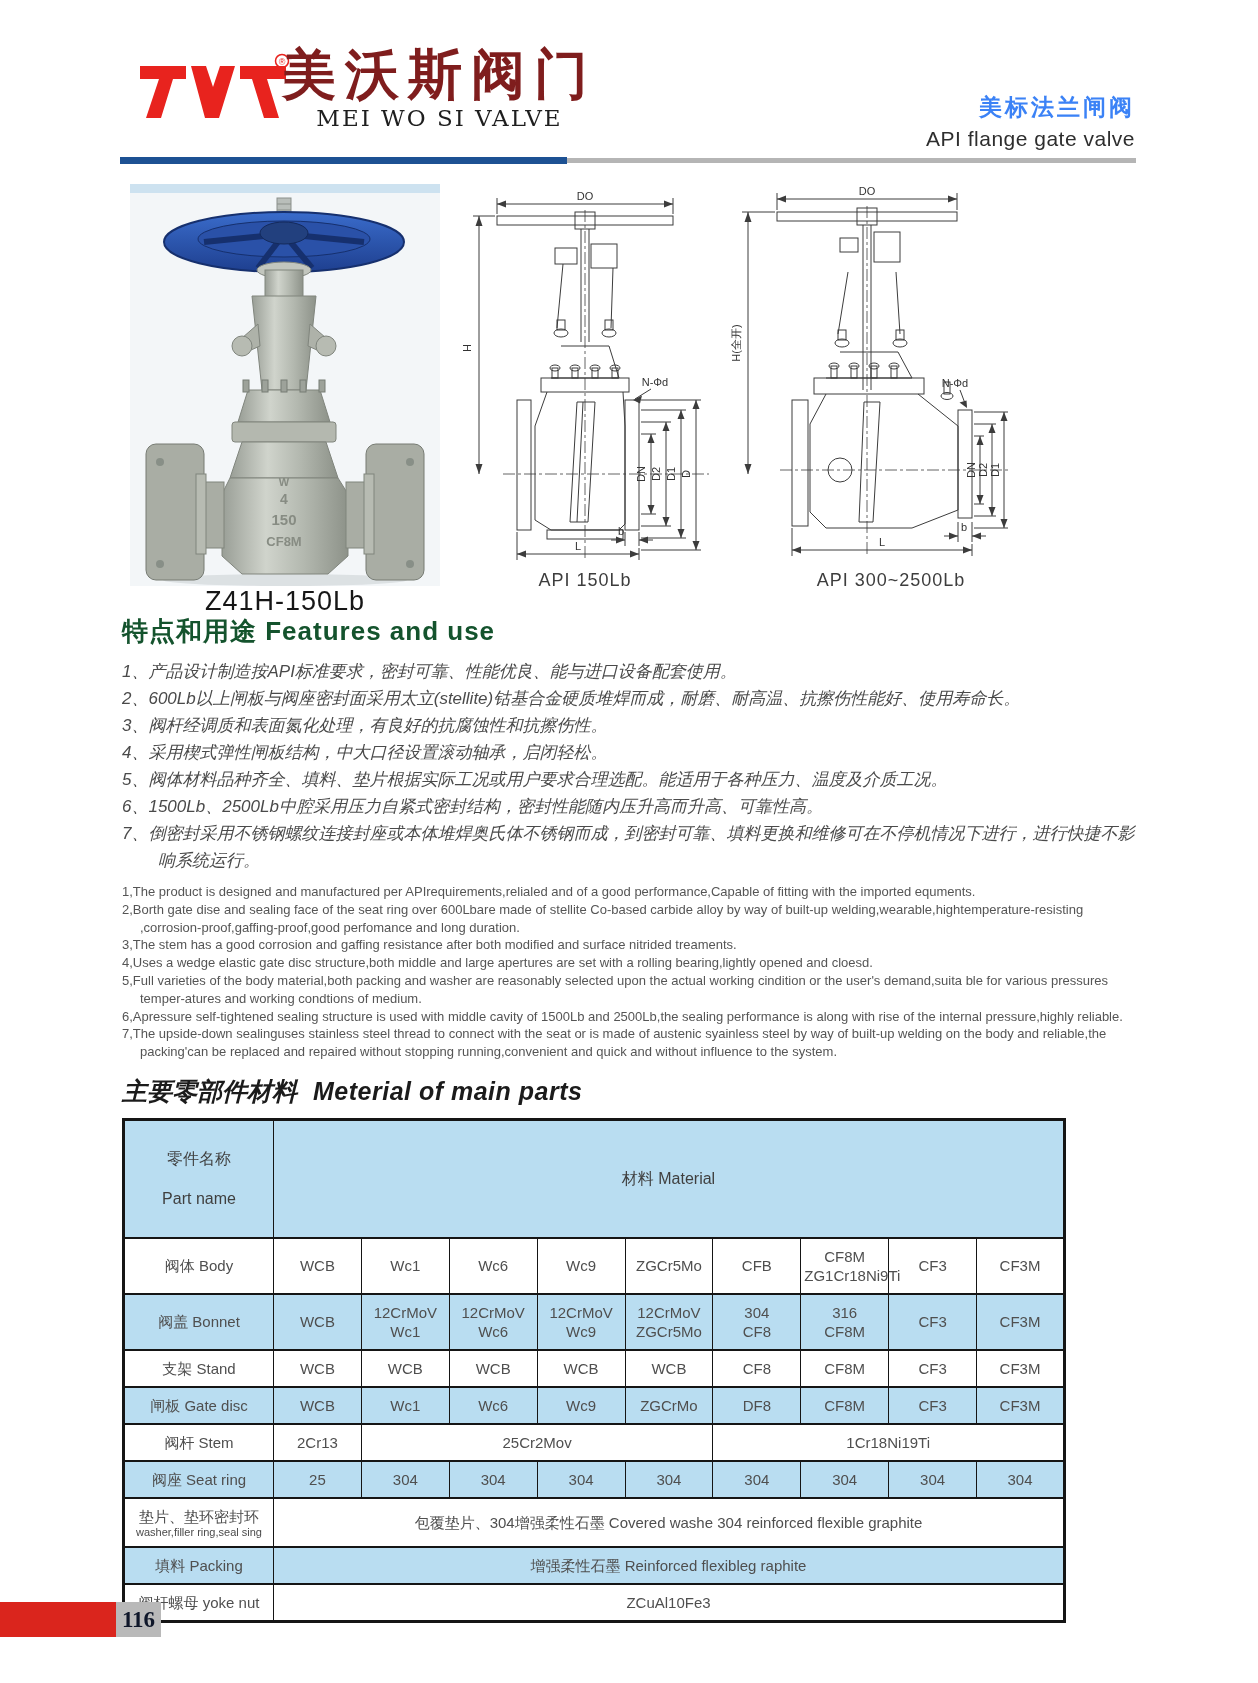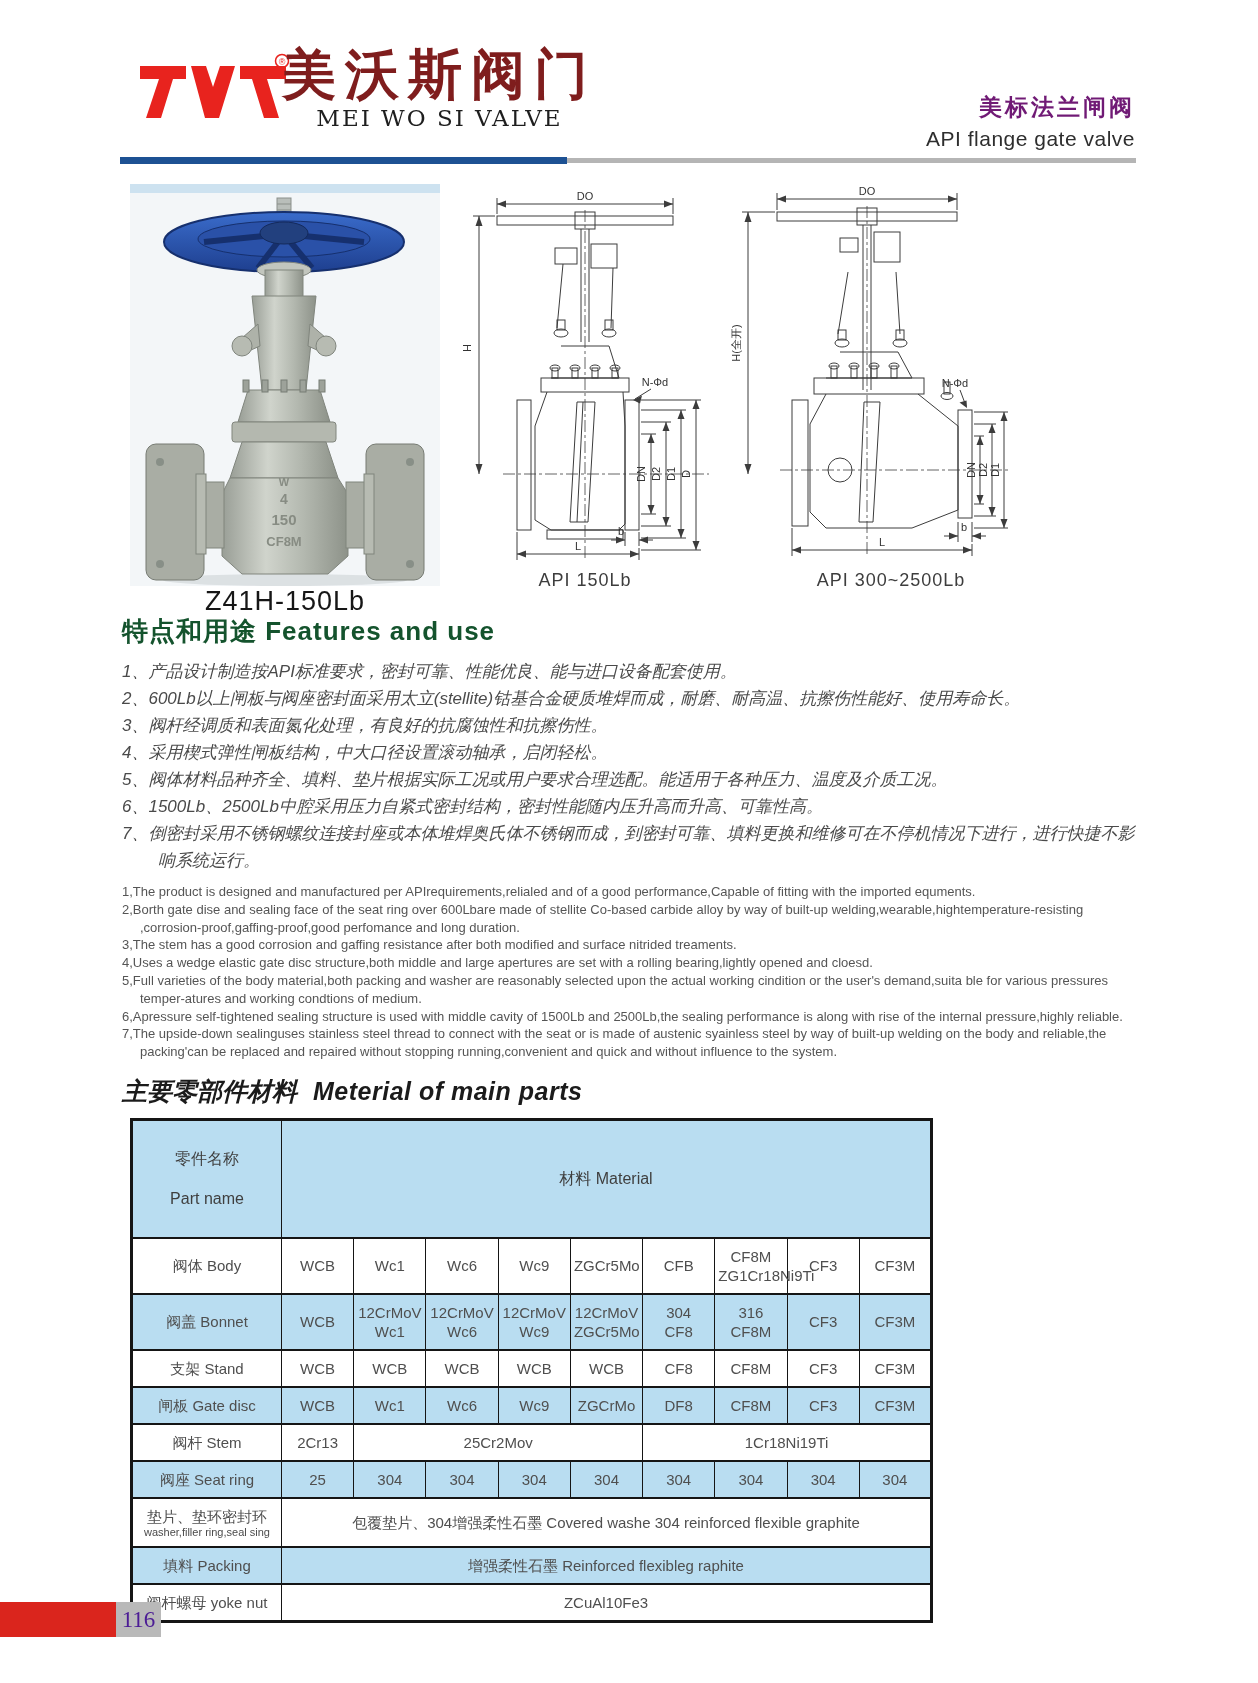--- a/index.html
+++ b/index.html
@@ -7,21 +7,21 @@
         font-family:"Liberation Sans",sans-serif;overflow:hidden;}
 
   
   .logo-wrap{position:absolute;left:138px;top:52px;}
   .company{position:absolute;left:282px;top:46px;text-align:center;}
   .company-cn{font-size:54px;font-weight:bold;letter-spacing:9px;color:#7f1d1d;
               font-family:"DejaVu Serif","Liberation Serif",serif;line-height:1.05;}
   .company-en{font-size:23px;letter-spacing:2px;color:#1e1e1e;margin-top:2px;
               font-family:"DejaVu Serif","Liberation Serif",serif;}
   .right-title{position:absolute;right:123px;top:92px;text-align:right;}
-  .rt-cn{font-size:23px;font-weight:bold;letter-spacing:3px;color:#701a75;}
+  .rt-cn{font-size:23px;font-weight:bold;letter-spacing:3px;color:#3b82f6;}
   .rt-en{font-size:21px;color:#2e2e2e;margin-top:4px;letter-spacing:.5px;}
   .header-rule{position:absolute;left:120px;top:157px;width:1016px;display:flex;align-items:center;}
   .rule-blue{width:447px;height:7px;background:#1d5193;}
   .rule-gray{flex:1;height:5px;background:#b5b5b5;}
 
   
   .photo-box{position:absolute;left:130px;top:184px;}
   .photo-caption{position:absolute;left:130px;top:586px;width:310px;text-align:center;
                  font-size:27px;color:#161616;letter-spacing:1px;}
   .drawing1-box{position:absolute;left:455px;top:188px;}
@@ -39,34 +39,34 @@
   .content{position:absolute;left:122px;top:614px;width:1013px;}
   .sec-heading{font-size:26px;font-weight:bold;color:#14532d;margin:0 0 9px 0;letter-spacing:1px;}
   .zh-list{margin-bottom:9px;font-style:italic;}
   .zh-item{font-size:17px;color:#4a4a4a;line-height:27px;padding-left:36px;text-indent:-36px;}
   .en-list{margin-bottom:14px;}
   .en-item{font-size:13px;color:#555;line-height:17.8px;padding-left:18px;text-indent:-18px;}
   .mat-heading{margin:14px 0 10px 0;font-size:25px;color:#1b1b1b;font-weight:bold;font-style:italic;}
   .mat-heading .en{margin-left:16px;letter-spacing:.5px;}
 
   
-  table.materials{width:803px;border-collapse:collapse;table-layout:fixed;border:3px solid #151515;margin-left:8px;}
+  table.materials{width:944px;border-collapse:collapse;table-layout:fixed;border:3px solid #151515;}
   table.materials td{border:2px solid #151515;border-left-width:1px;border-right-width:1px;
       text-align:center;vertical-align:middle;font-size:15px;color:#4f4f4f;
       padding:8px 3px;white-space:pre-line;line-height:19px;}
   table.materials tr.shade td{background:#b9ddf1;}
   table.materials thead td{background:#b9ddf1;font-size:16px;color:#3f3f3f;line-height:20px;}
   td.label-cell{font-size:16px;color:#3f3f3f;}
   .label-sub{font-size:11px;line-height:12px;color:#4a4a4a;}
 
   
   .footer{position:absolute;left:0;top:1602px;display:flex;}
   .foot-red{width:116px;height:35px;background:#da251d;}
   .foot-gray{width:45px;height:35px;background:#b9b9b9;display:flex;align-items:center;
-             justify-content:center;font-size:23px;font-weight:normal;color:#4c1d95;
+             justify-content:center;font-size:23px;font-weight:bold;color:#0f172a;
              font-family:"Liberation Serif",serif;}
 </style>
 </head>
 <body>
 
 <div class="page">
 
   <div class="logo-wrap">
     <svg width="152" height="82" viewBox="0 0 152 82">
       <path d="M2,14 H48 V27 H35 L23,66 H8 L21,27 H2 Z" fill="#e8231e"></path>

